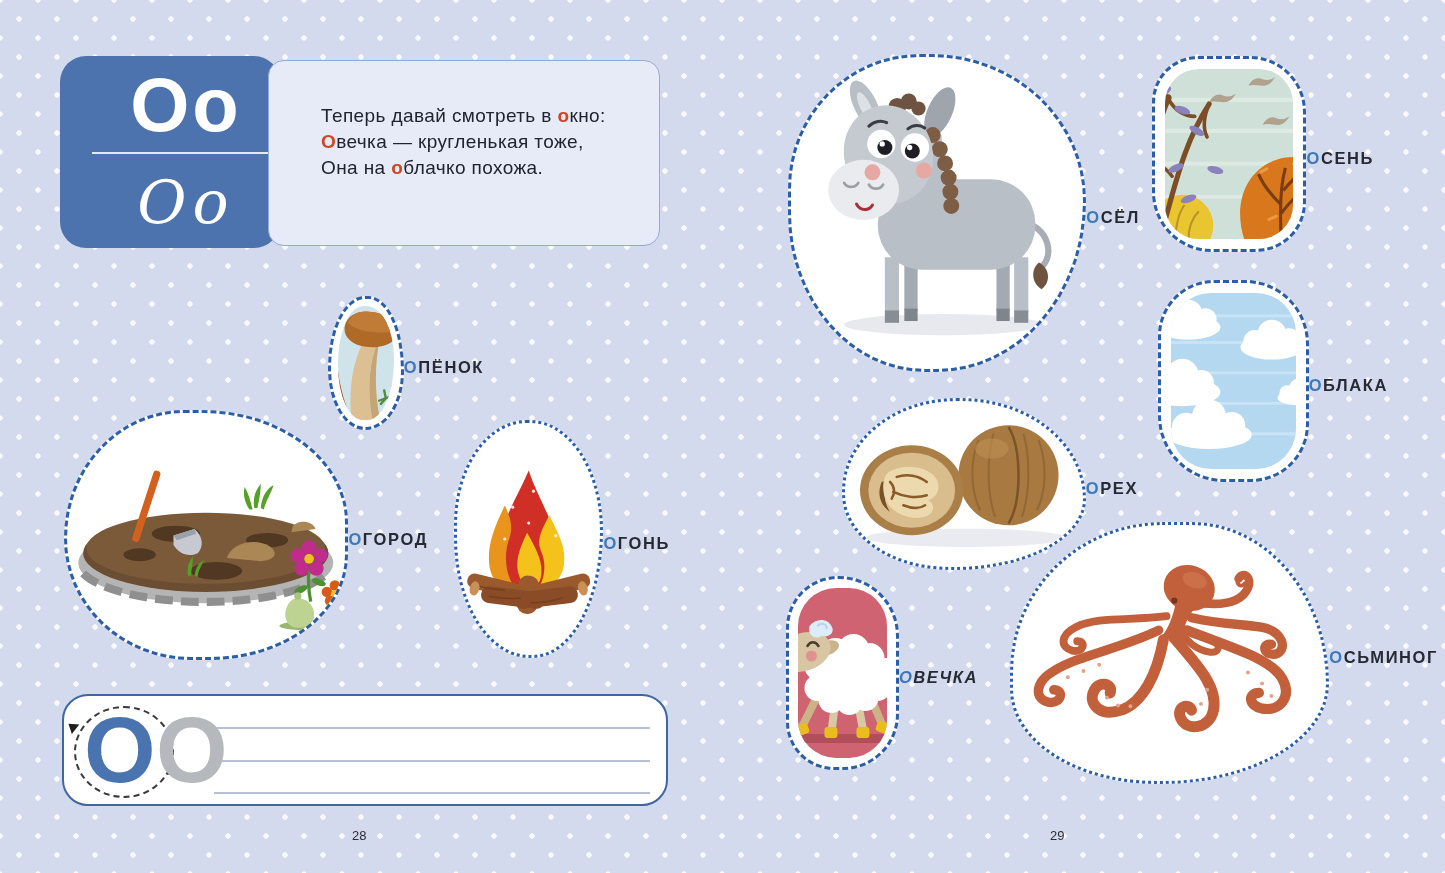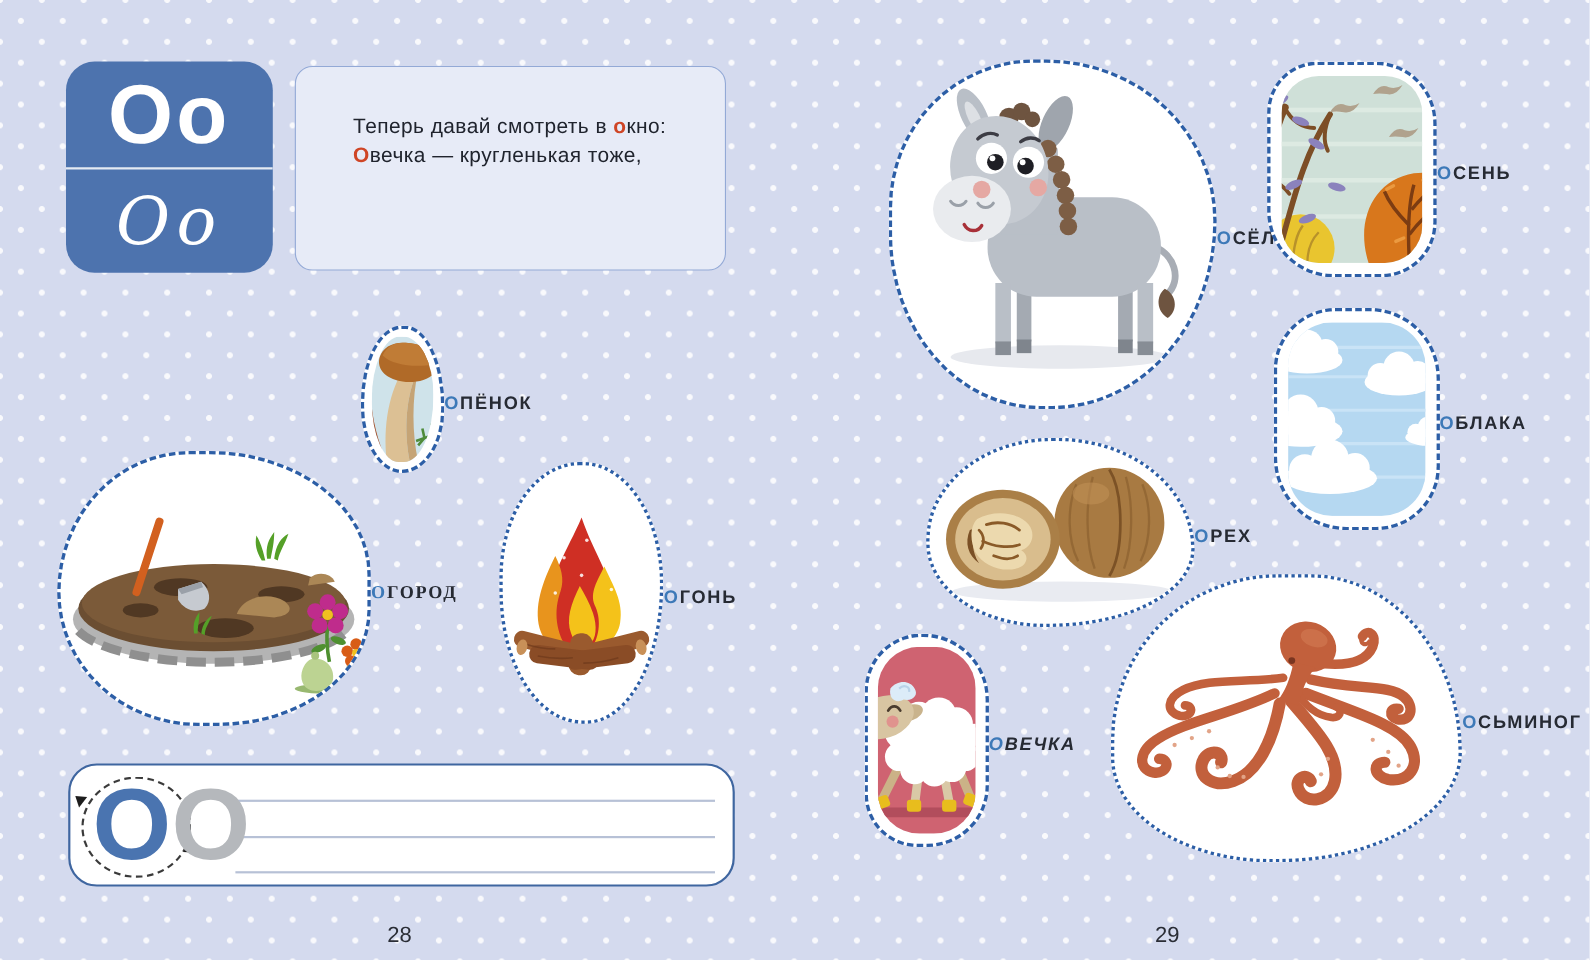--- a/index.html
+++ b/index.html
@@ -8,21 +8,21 @@
     font-family:"Liberation Sans",sans-serif;
     background-color:#d4daee;
     background-image:
       radial-gradient(circle, rgba(255,255,255,.85) 2.4px, rgba(255,255,255,0) 3px),
       radial-gradient(circle, rgba(255,255,255,.85) 2.4px, rgba(255,255,255,0) 3px);
     background-size:38px 38px;
     background-position:0 0,19px 19px;
   }
   .abs{position:absolute;}
   
-  .letter-card{left:60px;top:56px;width:188px;height:192px;background:#4d73ae;border-radius:26px;overflow:hidden;}
+  .letter-card{left:60px;top:56px;width:188px;height:192px;background:#4d73ae;border-radius:26px;overflow:hidden;padding-left:32px;}
   .letter-card .print{height:50%;display:flex;align-items:center;justify-content:center;color:#fff;
     font-size:76px;font-weight:700;letter-spacing:3px;border-bottom:2px solid rgba(255,255,255,.85);}
   .letter-card .cursive{height:50%;display:flex;align-items:center;justify-content:center;color:#fff;
     font-family:"DejaVu Serif",serif;font-style:italic;font-size:60px;letter-spacing:6px;}
   
   .poem-box{left:268px;top:60px;width:392px;height:186px;background:#e7ebf7;
     border:1.5px solid #93a9d6;border-radius:16px;box-sizing:border-box;padding:42px 0 12px 52px;}
   .poem-line{font-size:19px;line-height:26px;color:#20242e;letter-spacing:.4px;white-space:nowrap;}
   .poem-line .hl{color:#cf4526;font-weight:700;}
   
@@ -38,36 +38,37 @@
   .practice{left:62px;top:694px;width:606px;height:112px;background:#fff;
     border:2.5px solid #3f66a0;border-radius:26px;box-sizing:border-box;}
   .pline{position:absolute;left:150px;right:16px;height:2px;background:#b7c1d6;}
   .po{position:absolute;font-size:92px;line-height:96px;font-weight:700;}
   .po-blue{left:20px;top:6px;color:#4a74b0;}
   .po-gray{left:92px;top:6px;color:#b5b8bc;}
   .trace-circle{position:absolute;left:10px;top:10px;width:96px;height:88px;border:2px dashed #3a3a3a;border-radius:50%;}
   .tri{position:absolute;width:0;height:0;border-left:6px solid transparent;border-right:6px solid transparent;border-bottom:9px solid #1d1d1d;}
   .tri1{left:2px;top:26px;transform:rotate(-52deg);}
   .tri2{left:104px;top:72px;transform:rotate(128deg);}
-  .page-num{font-size:20px;color:#2a2d35;margin-top:11px;}
+  .page-num{font-size:13px;color:#2a2d35;}
 </style>
 </head>
 <body>
 
 <div class="stage">
 
   <div class="abs letter-card">
     <div class="print">Оо</div>
     <div class="cursive">Оо</div>
   </div>
 
   <div class="abs poem-box">
     <div>
         <div class="poem-line"><span>Теперь давай смотреть в </span><span class="hl">о</span><span>кно:</span></div>
         <div class="poem-line"><span class="hl">О</span><span>вечка — кругленькая тоже,</span></div>
+        <div class="poem-line"><span>Она на </span><span class="hl">о</span><span>блачко похожа.</span></div>
       </div>
   </div>
 
   <div class="abs item" style="left:328px;top:296px;width:156px;">
     <div class="blob b-dash" style="width:156px;height:134px;border-radius:50% 48% 52% 50% / 54% 56% 44% 46%;padding:7px;">
       <div class="tile" style="border-radius:46% 50% 48% 44% / 50% 46% 52% 48%;">
         <svg width="100%" height="100%" viewBox="0 0 150 120" preserveAspectRatio="xMidYMid slice">
           <rect width="150" height="120" fill="#cfe3ea"></rect>
           <path d="M0,0 L52,0 C40,38 42,78 60,120 L0,120 Z" fill="#a44d26"></path>
           <path d="M14,6 C8,40 10,80 20,118" stroke="#7d3718" stroke-width="3" fill="none"></path>
@@ -82,21 +83,21 @@
           <path d="M60,120 C56,85 62,52 78,28 L90,32 C78,56 76,90 82,120 Z" fill="#dcc094"></path>
           <path d="M82,120 C76,90 78,56 90,32 C84,60 84,92 90,120 Z" fill="#c5a476"></path>
           <path d="M78,6 C98,7 111,18 108,30 C105,41 88,45 75,43 C60,41 50,32 53,20 C56,10 66,5 78,6 Z" fill="#b06a28"></path>
           <path d="M78,6 C96,7 108,16 107,26 C90,30 66,28 56,18 C60,9 68,5 78,6 Z" fill="#c07c36"></path>
         </svg>
       </div>
     </div>
     <div class="item-label cap-accent"><span class="accent">О</span>ПЁНОК</div>
   </div>
 
-  <div class="abs item" style="left:52px;top:410px;width:364px;font-family:Liberation Serif, serif;">
+  <div class="abs item" style="left:64px;top:410px;width:364px;">
     <div class="blob b-dash" style="width:364px;height:250px;border-radius:45% 55% 52% 48% / 55% 48% 45% 52%;">
       <svg width="100%" height="100%" viewBox="0 0 345 235" preserveAspectRatio="xMidYMid meet">
         <ellipse cx="172" cy="152" rx="158" ry="50" fill="#b4b4b4"></ellipse>
         <path d="M20,165 a158,50 0 0 0 304,-2" stroke="#8f8f8f" stroke-width="10" fill="none" stroke-dasharray="22 10"></path>
         <ellipse cx="172" cy="140" rx="152" ry="48" fill="#6b4e32"></ellipse>
         <ellipse cx="172" cy="134" rx="148" ry="44" fill="#7b5a39"></ellipse>
         <ellipse cx="135" cy="116" rx="30" ry="10" fill="#503823"></ellipse>
         <ellipse cx="248" cy="124" rx="26" ry="9" fill="#503823"></ellipse>
         <ellipse cx="185" cy="162" rx="32" ry="11" fill="#503823"></ellipse>
         <ellipse cx="90" cy="142" rx="20" ry="8" fill="#503823"></ellipse>
@@ -180,21 +181,21 @@
     <div class="pline" style="top:96px;"></div>
     <div class="trace-circle"></div>
     <div class="tri tri1"></div>
     <div class="tri tri2"></div>
     <div class="po po-blue">О</div>
     <div class="po po-gray">О</div>
   </div>
 
   <div class="abs page-num" style="left:352px;top:828px;">28</div>
 
-  <div class="abs item" style="left:808px;top:54px;width:352px;">
+  <div class="abs item" style="left:788px;top:54px;width:352px;">
     <div class="blob b-dash" style="width:352px;height:318px;border-radius:46% 54% 52% 48% / 44% 48% 56% 52%;">
       <svg width="100%" height="100%" viewBox="0 0 330 300" preserveAspectRatio="xMidYMid meet">
         <ellipse cx="172" cy="276" rx="112" ry="12" fill="#e7e9ee"></ellipse>
         <path d="M262,160 C292,168 298,198 282,212" stroke="#a8adb5" stroke-width="7" fill="none" stroke-linecap="round"></path>
         <path d="M280,206 C292,212 294,228 283,236 C272,230 270,214 280,206 Z" fill="#6e5440"></path>
         <rect x="128" y="198" width="15" height="62" fill="#a4aab2"></rect>
         <rect x="232" y="198" width="15" height="62" fill="#a4aab2"></rect>
         <rect x="128" y="258" width="15" height="14" fill="#7f858d"></rect>
         <rect x="232" y="258" width="15" height="14" fill="#7f858d"></rect>
         <rect x="98" y="112" width="178" height="102" rx="50" fill="#b9bfc7"></rect>

